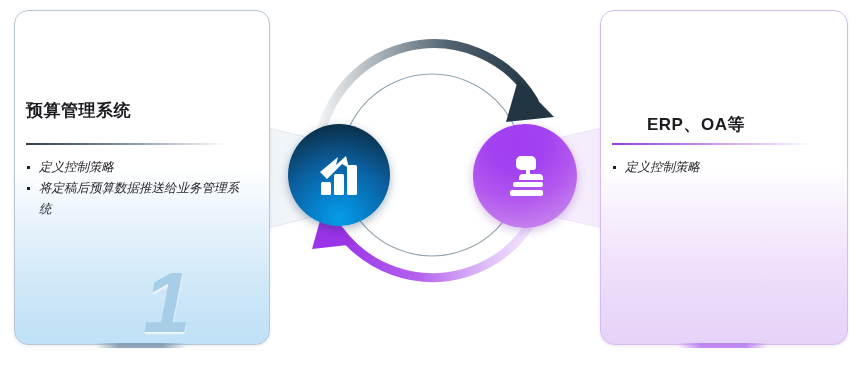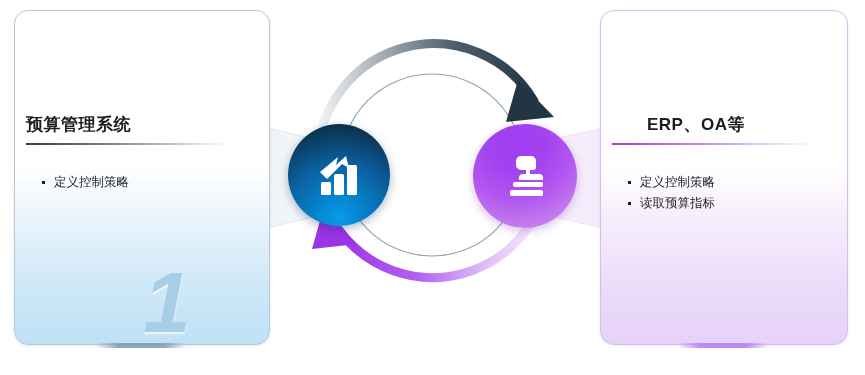--- a/index.html
+++ b/index.html
@@ -91,44 +91,45 @@
     text-shadow: 0 2px 2px rgba(255,255,255,.8);
   }
   .card-title {
     position: absolute;
     font-size: 17px;
     font-weight: 700;
     letter-spacing: .5px;
     color: #1b1b20;
     white-space: nowrap;
   }
-  .title-left  { left: 26px;  top: 113px; }
+  .title-left  { left: 26px;  top: 99px; }
   .title-right { left: 647px; top: 113px; }
 
   .title-rule {
     position: absolute;
     height: 2px;
     width: 202px;
   }
   .rule-left {
     left: 26px;
     top: 143px;
     background: linear-gradient(to right, #2f3d4c 0%, #7b8b9c 45%, rgba(255,255,255,0) 100%);
   }
   .rule-right {
     left: 612px;
     top: 143px;
     background: linear-gradient(to right, #9a3fd4 0%, #c48cea 45%, rgba(255,255,255,0) 100%);
   }
 
   ul.bullets {
     position: absolute;
-    margin: 15px;
+    margin: 0;
     padding: 0;
     list-style: none;
+    font-style: italic;
   }
   .bullets-left  { left: 26px;  top: 157px; width: 216px; }
   .bullets-right { left: 612px; top: 157px; width: 214px; }
 
   ul.bullets li {
     position: relative;
     padding-left: 13px;
     font-size: 12.5px;
     line-height: 21px;
     color: #1f1f24;
@@ -209,32 +210,32 @@
 
   <div class="card card-left">
     <div class="watermark wm-1">1</div>
   </div>
   <div class="card-foot foot-left"></div>
 
   <div class="card-title title-left">预算管理系统</div>
   <div class="title-rule rule-left"></div>
   <ul class="bullets bullets-left">
     <li>定义控制策略</li>
+    <li>将定稿后预算数据推送给业务管理系统</li>
   </ul>
 
   <div class="card card-right">
     
   </div>
   <div class="card-foot foot-right"></div>
 
   <div class="card-title title-right">ERP、OA等</div>
   <div class="title-rule rule-right"></div>
   <ul class="bullets bullets-right">
     <li>定义控制策略</li>
-    <li>读取预算指标</li>
   </ul>
 
   <svg id="center-svg" viewBox="0 0 300 300">
     <defs>
       <linearGradient id="gradTopArrow" x1="0" y1="0" x2="1" y2="0">
         <stop offset="0%" stop-color="#2f4454" stop-opacity="0.05"></stop>
         <stop offset="28%" stop-color="#2f4454" stop-opacity="0.42"></stop>
         <stop offset="62%" stop-color="#2f4454" stop-opacity="0.85"></stop>
         <stop offset="100%" stop-color="#223543" stop-opacity="1"></stop>
       </linearGradient>

